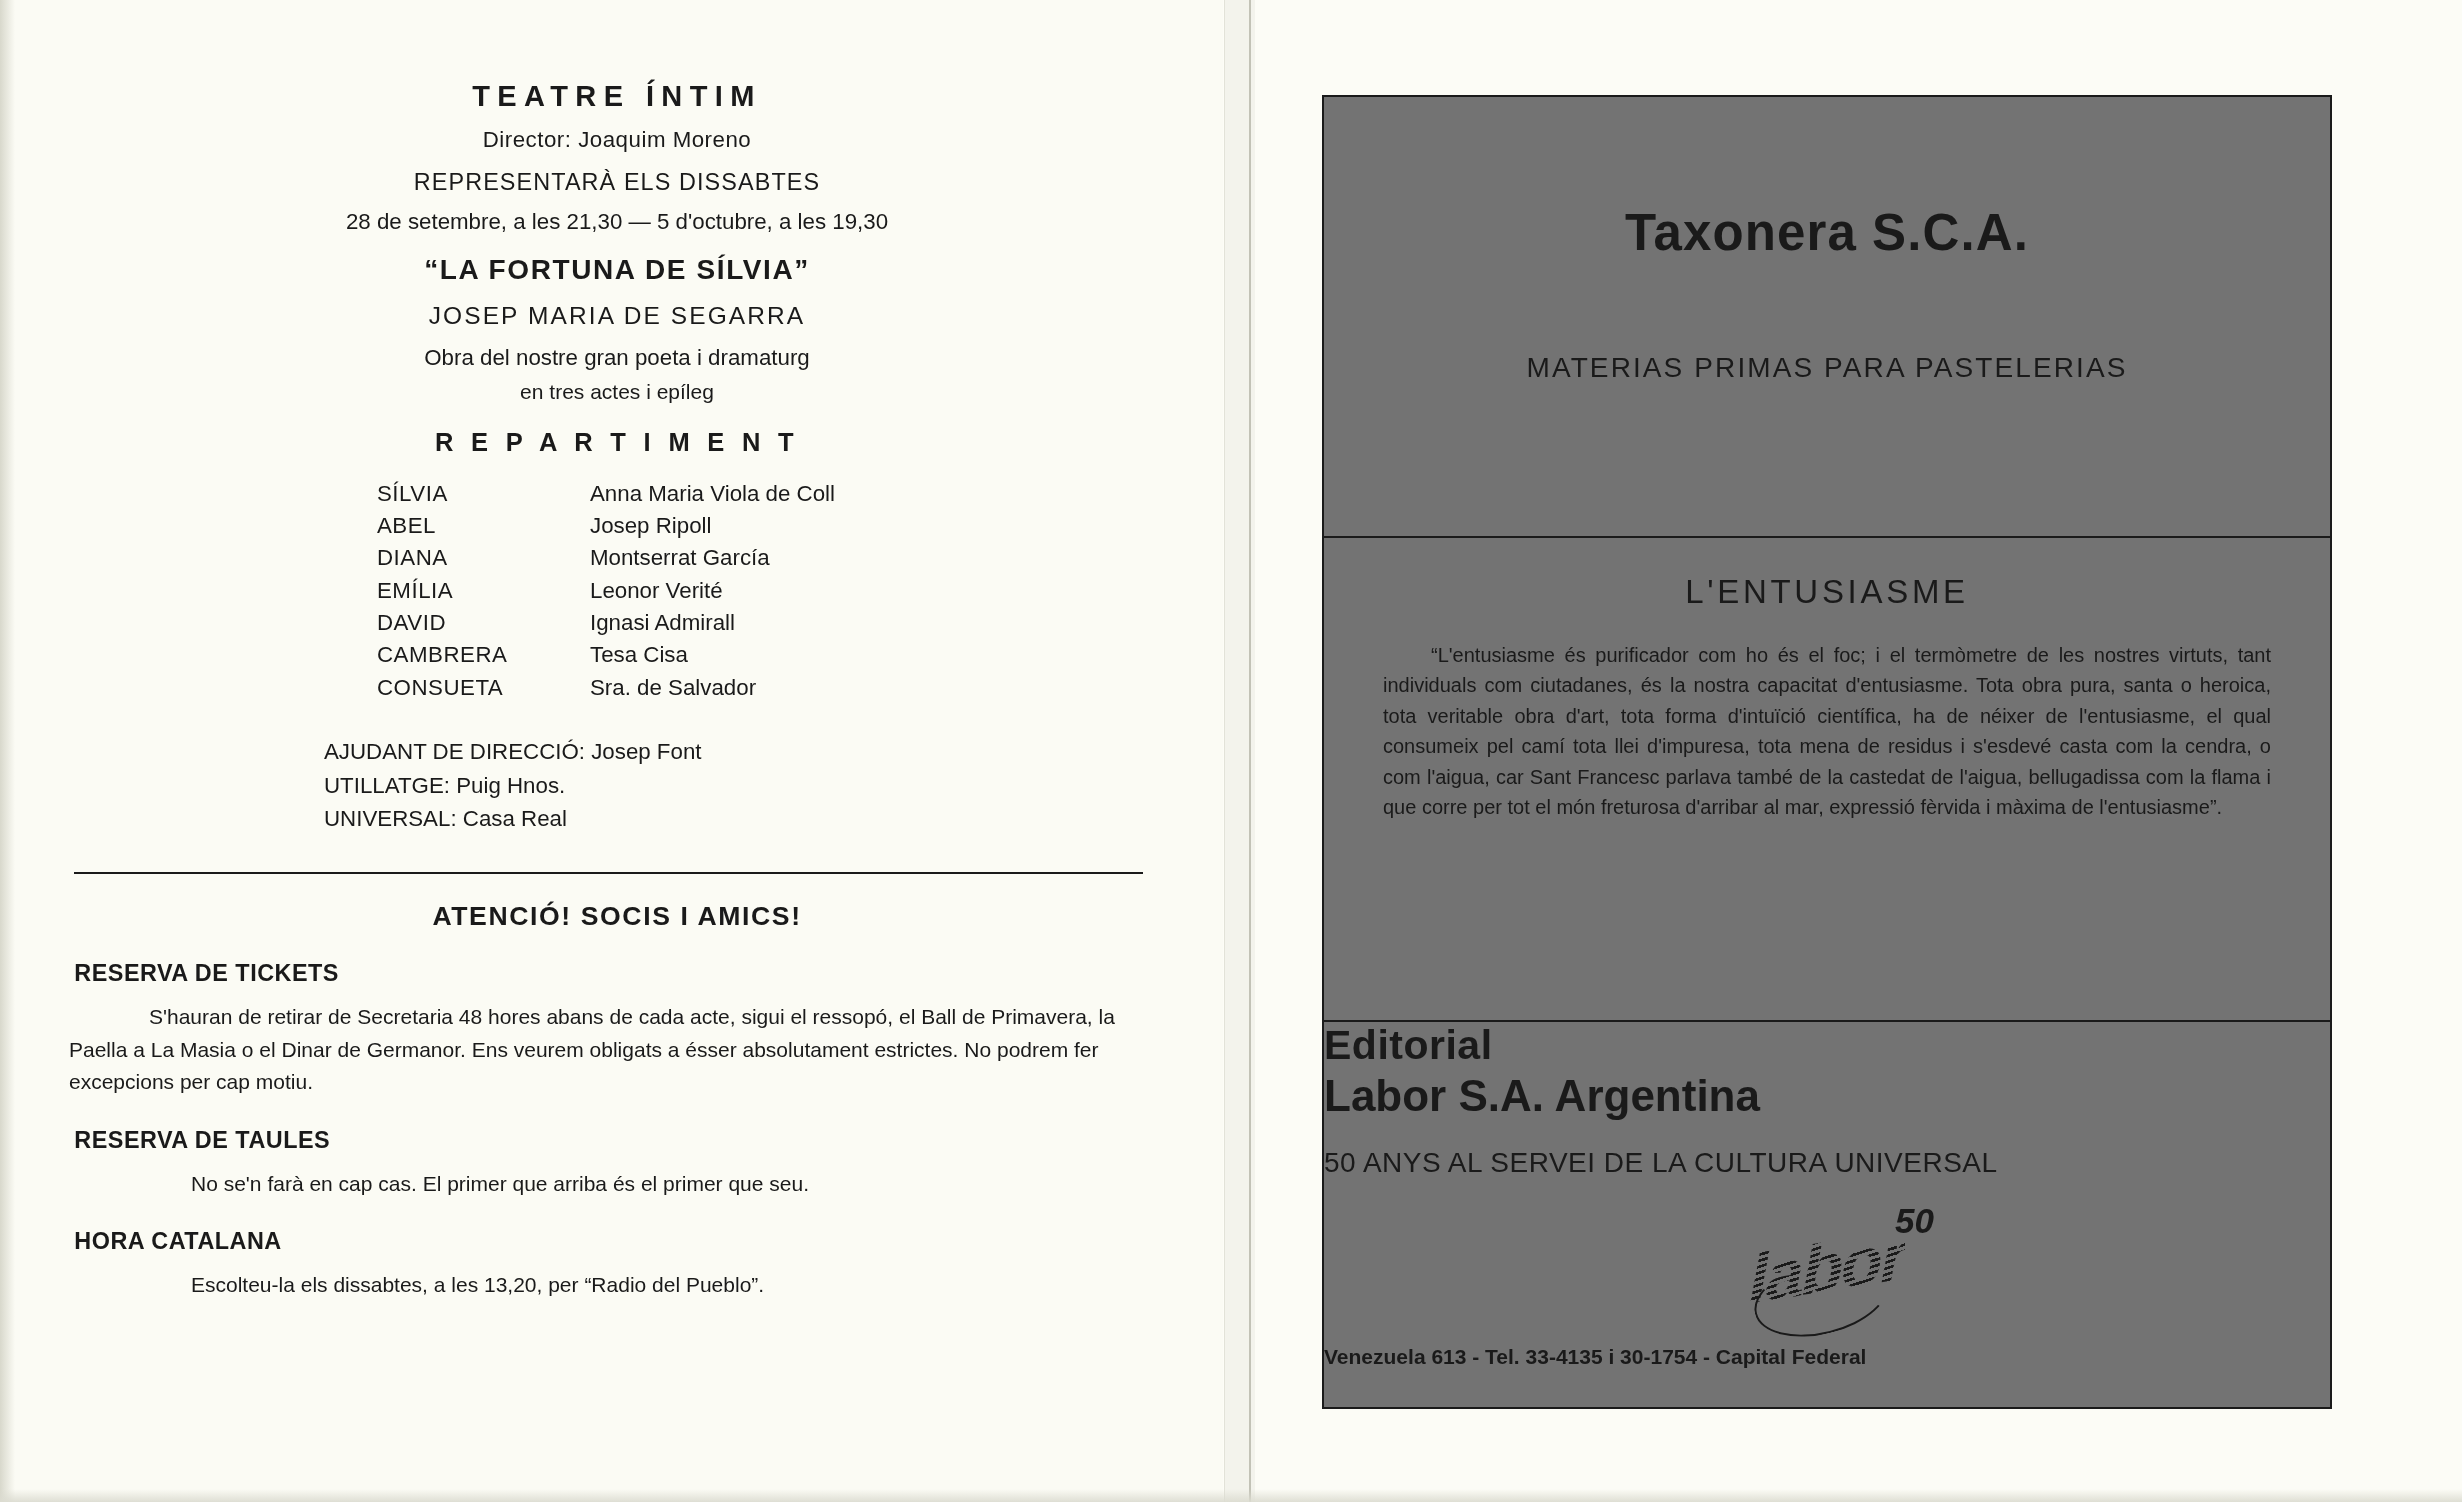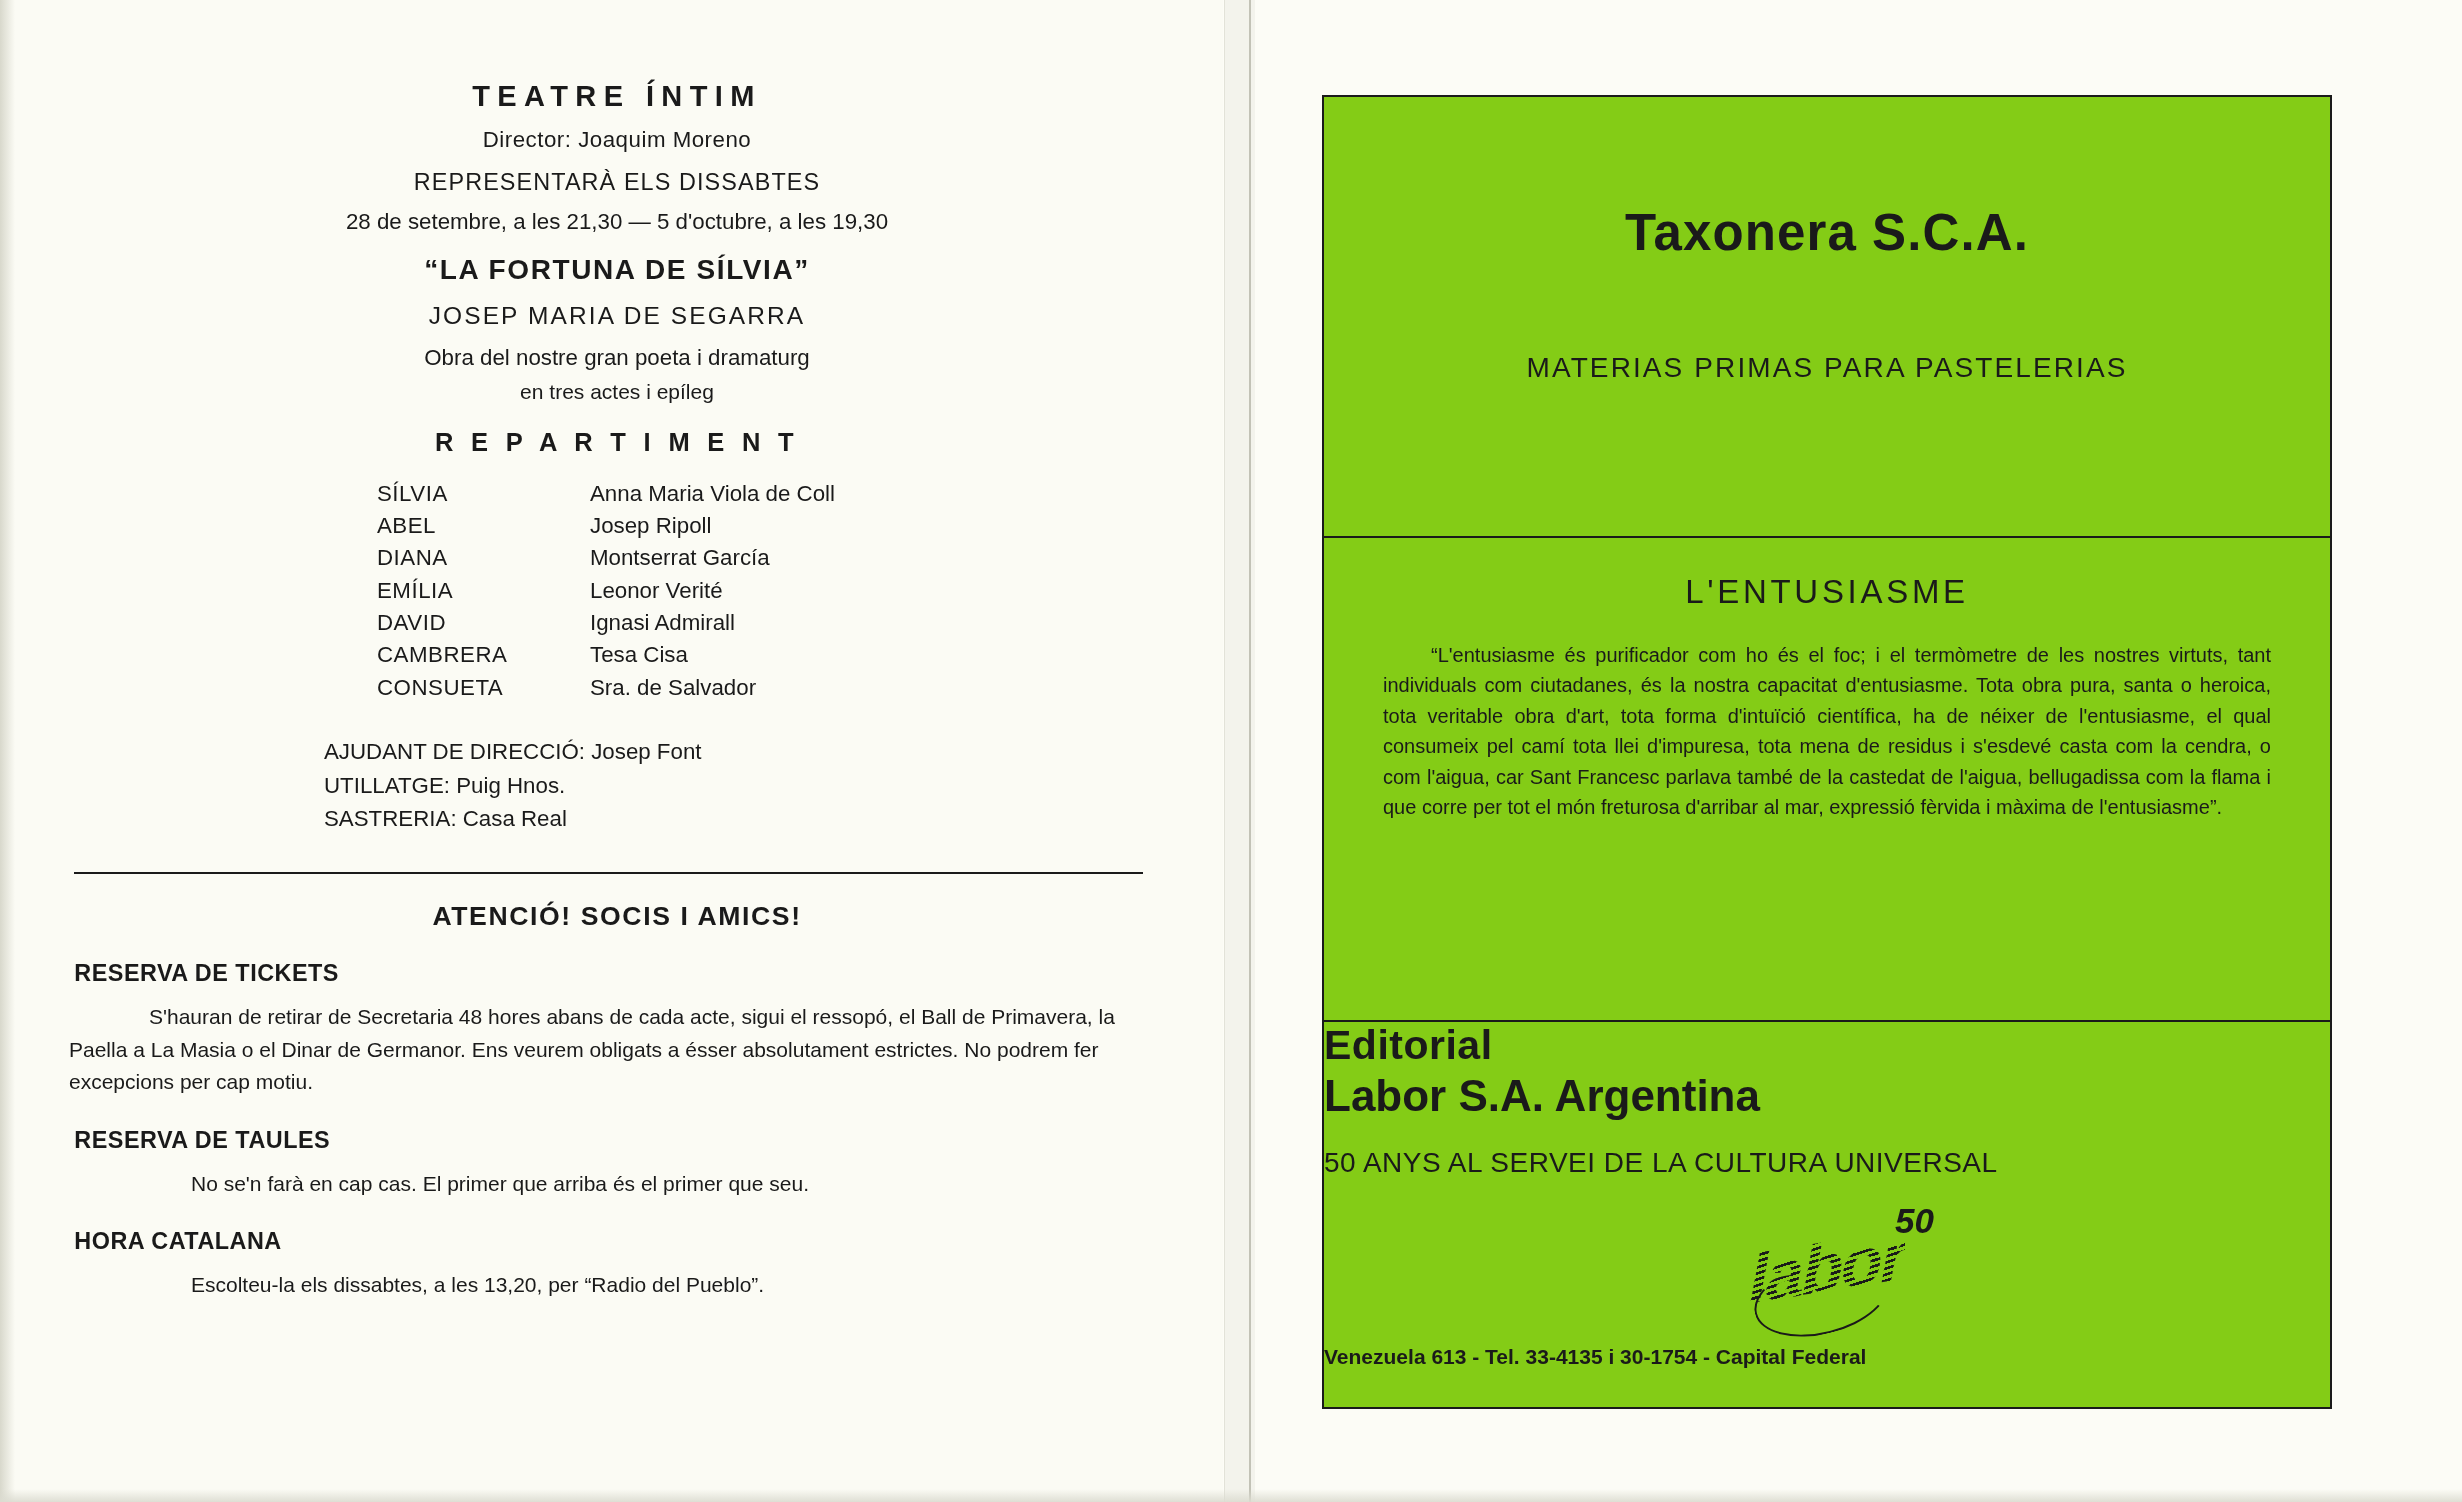--- a/index.html
+++ b/index.html
@@ -172,21 +172,21 @@
 
   
   .ad-box {
     position: absolute;
     left: 1322px;
     top: 95px;
     width: 1010px;
     height: 1314px;
     border: 2.7px solid #1a1a1a;
     box-sizing: border-box;
-    background: #84cc16;
+    background: #737373;
   }
   .ad-sec {
     box-sizing: border-box;
   }
   .ad-sec.div-bottom { border-bottom: 2.1px solid #1a1a1a; }
 
   .sec-taxonera {
     padding-top: 106px;
     height: 441px;
     text-align: center;
@@ -348,21 +348,21 @@
     </div>
     <div class="cast-row">
       <div class="cast-role">CONSUETA</div>
       <div class="cast-actor">Sra. de Salvador</div>
     </div>
   </div>
 
   <div class="crew">
     <div>AJUDANT DE DIRECCIÓ: Josep Font</div>
     <div>UTILLATGE: Puig Hnos.</div>
-    <div>SASTRERIA: Casa Real</div>
+    <div>UNIVERSAL: Casa Real</div>
   </div>
 
   <div class="rule"></div>
 
   <div class="atencio">ATENCIÓ!  SOCIS  I  AMICS!</div>
 
   <div class="sec-head">RESERVA DE TICKETS</div>
   <div class="sec-body">S'hauran de retirar de Secretaria 48 hores abans de cada acte, sigui el ressopó, el Ball de Primavera, la Paella a La Masia o el Dinar de Germanor. Ens veurem obligats a ésser absolutament estrictes. No podrem fer excepcions per cap motiu.</div>
 
   <div class="sec-head">RESERVA DE TAULES</div>

